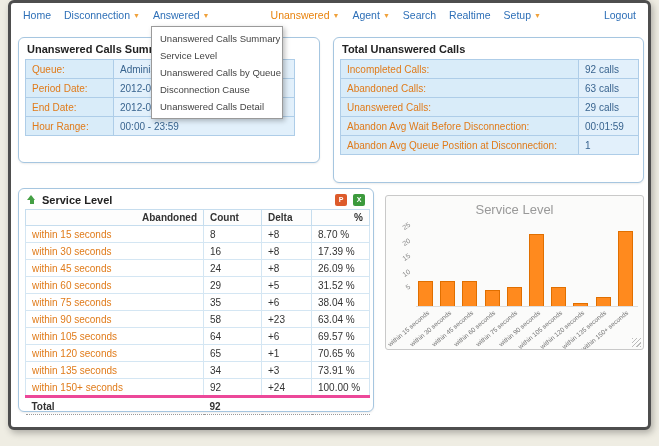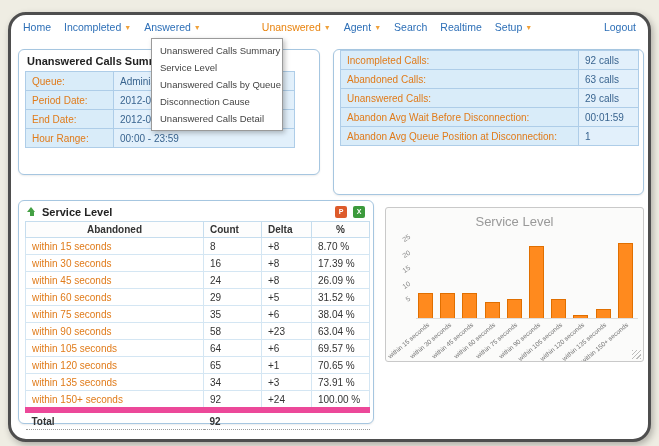--- a/index.html
+++ b/index.html
@@ -1,18 +1,18 @@
 <!DOCTYPE html>
 <html><head>
 <meta charset="utf-8">
 <style>
   html,body{margin:0;padding:0;width:659px;height:446px;background:#efede3;
     font-family:"Liberation Sans","DejaVu Sans",sans-serif;overflow:hidden;}
-  .frame{position:absolute;left:8px;top:12px;width:637px;height:424px;background:#fff;
-    border:3px solid #4e4e4e;border-radius:18px;box-shadow:2px 3px 7px rgba(0,0,0,.28);}
+  .frame{position:absolute;left:8px;top:0;width:637px;height:424px;background:#fff;
+    border:3px solid #4e4e4e;border-radius:6px;box-shadow:2px 3px 7px rgba(0,0,0,.28);}
   
   .nav{position:absolute;left:0;top:0;right:0;height:24px;display:flex;align-items:center;
     padding:0 12px;gap:13px;font-size:10.5px;}
   .nav-item{color:#2d6fb7;display:flex;align-items:center;gap:3px;cursor:pointer;white-space:nowrap;}
   .nav-item.active{color:#e8820c;margin-left:48px;}
   .caret{color:#f0a13a;font-size:7px;line-height:7px;}
   .logout{margin-left:auto;color:#2d6fb7;cursor:pointer;text-align:center;}
   
   .dropdown{position:absolute;left:140px;top:23px;width:130px;background:#fff;border:1px solid #9a9a9a;
     box-shadow:2px 2px 5px rgba(0,0,0,.25);z-index:20;padding:3px 0;}
@@ -32,26 +32,26 @@
   .sort-up-icon{position:relative;width:9px;height:10px;cursor:pointer;}
   .sort-up-icon::before{content:"";position:absolute;left:0;top:0;border-left:4.5px solid transparent;
     border-right:4.5px solid transparent;border-bottom:5px solid #44a044;}
   .sort-up-icon::after{content:"";position:absolute;left:2.5px;top:5px;width:4px;height:4px;background:#44a044;}
   .mini-icon{width:12px;height:12px;border-radius:2px;color:#fff;font-size:7px;font-weight:bold;
     text-align:center;line-height:12px;cursor:pointer;}
   .pdf{background:#dd5b2b;}
   .xls{background:#3c9a3c;}
   .sl-table{border-collapse:collapse;font-size:10px;margin:0 6px;table-layout:fixed;}
   .sl-table th{font-weight:bold;color:#333;border:1px solid #c6ddee;padding:2px 6px;background:#fdfdfd;}
-  .sl-table th.c{text-align:center;}
+  .sl-table th.c{text-align:right;}
   .sl-table th.l{text-align:left;}
   .sl-table td{border:1px solid #d4e6f3;padding:2px 6px;color:#333;height:12px;white-space:nowrap;overflow:hidden;}
   .sl-table td.lab{color:#e07b1a;}
   .sl-table tr.total-row td{font-weight:bold;color:#333;border-left:none;border-right:none;
-    border-top:6px solid #ec4899;border-bottom:1px dotted #999;}
+    border-top:3px solid #ec4899;border-bottom:1px dotted #999;}
   
   .chart-panel{position:absolute;background:#fbfbfa;border:1px solid #c9c9c9;border-radius:3px;
     overflow:hidden;box-sizing:border-box;}
   .chart-title{text-align:center;color:#999;font-size:13px;padding-top:6px;}
   .plot{position:absolute;left:30px;top:32px;width:222px;height:78px;border-bottom:1px solid #ddd;}
   .bar{position:absolute;bottom:0;background:#ff8a1e;border:1px solid #e06f00;border-bottom:none;box-sizing:border-box;}
   .xlabel{position:absolute;top:81px;width:60px;text-align:right;font-size:6.5px;color:#777;
     transform:rotate(-40deg);transform-origin:100% 0;white-space:nowrap;}
   .ytick{position:absolute;left:-22px;width:17px;text-align:right;font-size:7px;color:#888;
     transform:rotate(-35deg);}
@@ -61,21 +61,21 @@
 </head>
 <body>
 
 <div class="frame">
 
   <div class="nav">
     <span class="nav-item">
         <span>Home</span>
       </span>
     <span class="nav-item">
-        <span>Incompleted</span>
+        <span>Disconnection</span>
         <span class="caret">▼</span>
       </span>
     <span class="nav-item">
         <span>Answered</span>
         <span class="caret">▼</span>
       </span>
     <span class="nav-item active">
         <span>Unanswered</span>
         <span class="caret">▼</span>
       </span>
@@ -126,20 +126,21 @@
           </tr>
       <tr>
             <td class="kv-label">Hour Range:</td>
             <td class="kv-value">00:00 - 23:59</td>
           </tr>
     </tbody>
       </table>
   </div>
 
   <div class="panel" style="left:322px;top:34px;width:311px;height:146px;">
+    <div class="panel-title">Total Unanswered Calls</div>
     <table class="kv-table" style="width:299px;">
       <colgroup>
           <col>
           <col style="width:60px">
         </colgroup>
       <tbody>
           <tr>
             <td class="kv-label">Incompleted Calls:</td>
             <td class="kv-value">92 calls</td>
           </tr>

